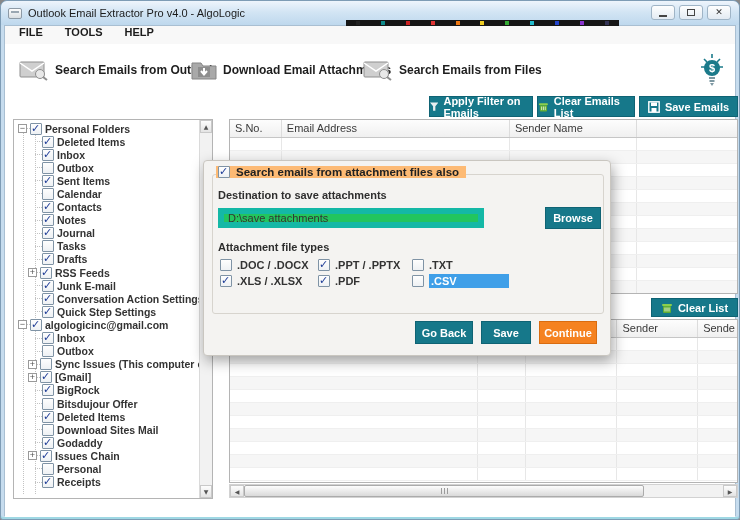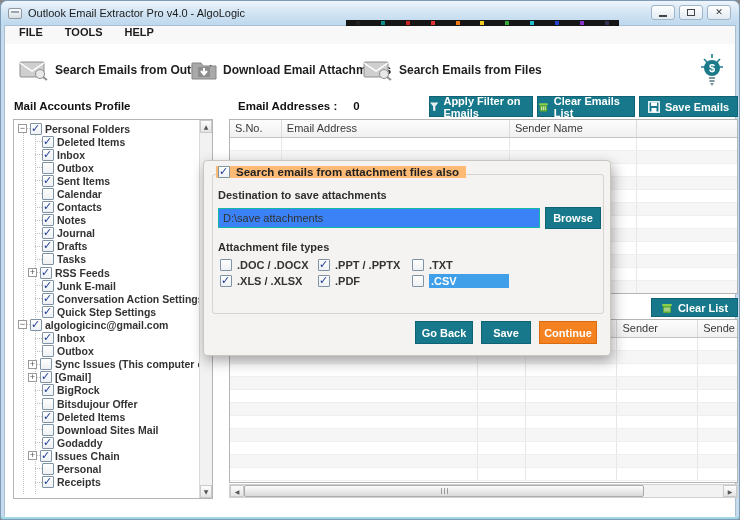--- a/index.html
+++ b/index.html
@@ -87,22 +87,22 @@
   .table2 { left:228px; top:318px; width:509px; height:164px; }
   .clearlist-btn { position:absolute; left:650px; top:297px; width:87px; height:19px; }
   
   .dialog { position:absolute; left:202px; top:159px; width:408px; height:196px; background:#f4f3f1;
     border:1px solid #c9c6c0; border-radius:4px; box-shadow:2px 5px 14px rgba(0,0,0,.35); z-index:20; }
   .groupbox { position:absolute; left:8px; top:13px; width:392px; height:140px; border:1px solid #d7d4ce; border-radius:3px; }
   .dlg-titlerow { position:absolute; left:12px; top:5px; background:#fdba74; padding:0 7px 0 2px;
     display:flex; align-items:center; gap:6px; z-index:2; }
   .dlg-titlerow .lbl { font-weight:700; font-size:11.5px; color:#222; }
   .dlg-label { position:absolute; font-weight:600; font-size:11px; color:#2e2e2e; }
-  .dest-input { position:absolute; left:14px; top:47px; width:322px; height:20px; border:1px solid #14b8a6;
-    background:#3b82f6; font-family:"Liberation Sans",sans-serif; font-size:11px; color:#333; padding:0 4px; }
+  .dest-input { position:absolute; left:14px; top:47px; width:266px; height:20px; border:6px solid #14b8a6;
+    background:#22c55e; font-family:"Liberation Sans",sans-serif; font-size:11px; color:#333; padding:0 4px; }
   .browse-btn { position:absolute; left:341px; top:46px; width:56px; height:22px; font-size:11px; }
   .ft-grid { position:absolute; left:16px; top:96px; display:grid; grid-template-columns:98px 94px 170px;
     grid-auto-rows:16px; align-items:center; }
   .ft-item { display:flex; align-items:center; gap:5px; }
   .ft-label { font-size:11px; font-weight:600; color:#333; }
   .ft-label.hl { background:#3f9fe8; color:#fff; width:80px; padding:1px 0 1px 2px; }
   .dlg-btns { position:absolute; right:13px; top:160px; display:flex; gap:8px; }
   .dlg-btn { height:23px; display:flex; align-items:center; justify-content:center;
     color:#fff; font-weight:700; font-size:11px; }
   .dlg-btn.teal { background:#16788a; border:1px solid #0f6374; }
@@ -190,26 +190,20 @@
         </g>
         <circle cx="15" cy="15" r="8" fill="#1b7a8a"></circle>
         <text x="15" y="19" text-anchor="middle" font-size="11" font-weight="bold" fill="#ffffff" font-family="Liberation Sans, sans-serif">$</text>
         <rect x="12" y="24" width="6" height="2" fill="#7d98a2"></rect>
         <rect x="12.5" y="27" width="5" height="2" fill="#7d98a2"></rect>
         <path d="M13 30 L17 30 L15 33 Z" fill="#7d98a2"></path>
       </svg>
     </div>
   </div>
 
-  <div class="subheader">
-    <span class="profile-label">Mail Accounts Profile</span>
-    <span class="emailcount">
-      <span>Email Addresses :</span><b>0</b>
-    </span>
-  </div>
   <div class="tealbtn hdr-btn" style="left:428px; top:95px; width:104px;">
     <svg width="11" height="12" viewBox="0 0 11 12">
       <path d="M0 0 L11 0 L7 5 L7 11 L4 11 L4 5 Z" fill="#e7eef0"></path>
     </svg>
     <span>Apply Filter on Emails</span>
   </div>
   <div class="tealbtn hdr-btn" style="left:536px; top:95px; width:98px;">
     <svg width="12" height="13" viewBox="0 0 12 13">
       <rect x="1" y="3" width="10" height="2" rx="1" fill="#8ccf4d"></rect>
       <rect x="2" y="5" width="8" height="7" rx="1" fill="#62ae33"></rect>
@@ -261,26 +255,26 @@
         </div>
         <div class="trow l1" style="padding-left: 28px;">
           <span class="cb checked"></span>
           <span class="tlabel">Notes</span>
         </div>
         <div class="trow l1" style="padding-left: 28px;">
           <span class="cb checked"></span>
           <span class="tlabel">Journal</span>
         </div>
         <div class="trow l1" style="padding-left: 28px;">
+          <span class="cb"></span>
+          <span class="tlabel">Tasks</span>
+        </div>
+        <div class="trow l1" style="padding-left: 28px;">
           <span class="cb checked"></span>
           <span class="tlabel">Drafts</span>
-        </div>
-        <div class="trow l1" style="padding-left: 28px;">
-          <span class="cb"></span>
-          <span class="tlabel">Tasks</span>
         </div>
         <div class="trow l1" style="padding-left: 14px;">
           <span class="exp">+</span>
           <span class="cb checked"></span>
           <span class="tlabel">RSS Feeds</span>
         </div>
         <div class="trow l1" style="padding-left: 28px;">
           <span class="cb checked"></span>
           <span class="tlabel">Junk E-mail</span>
         </div>

